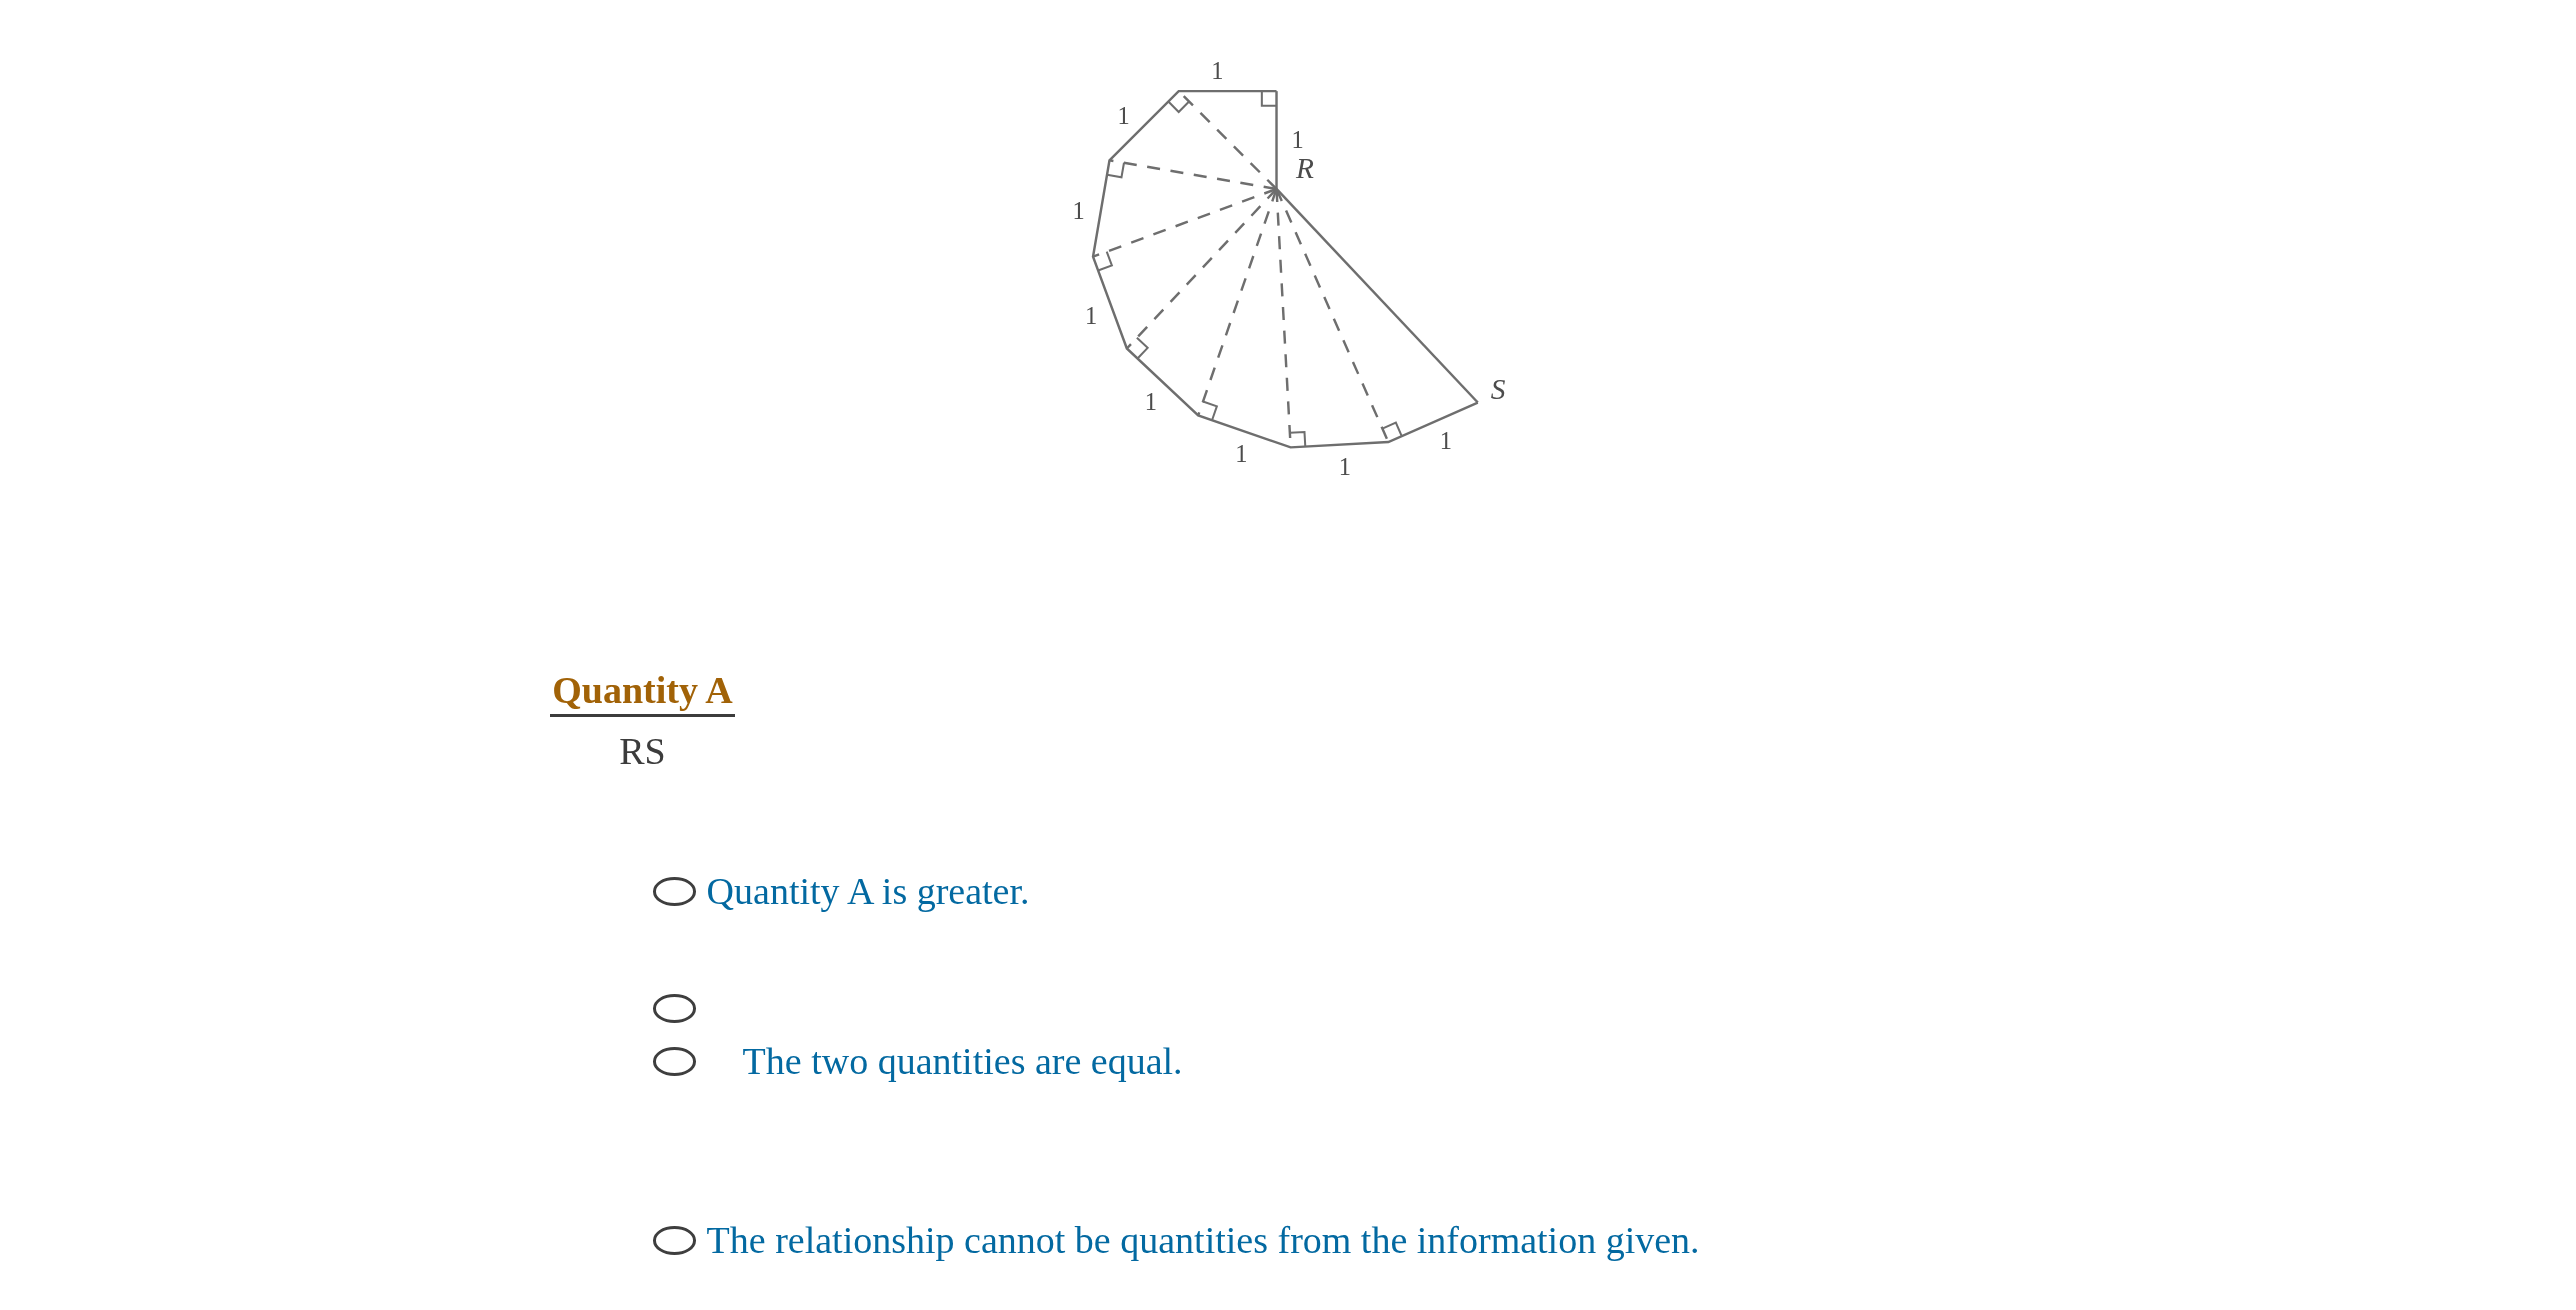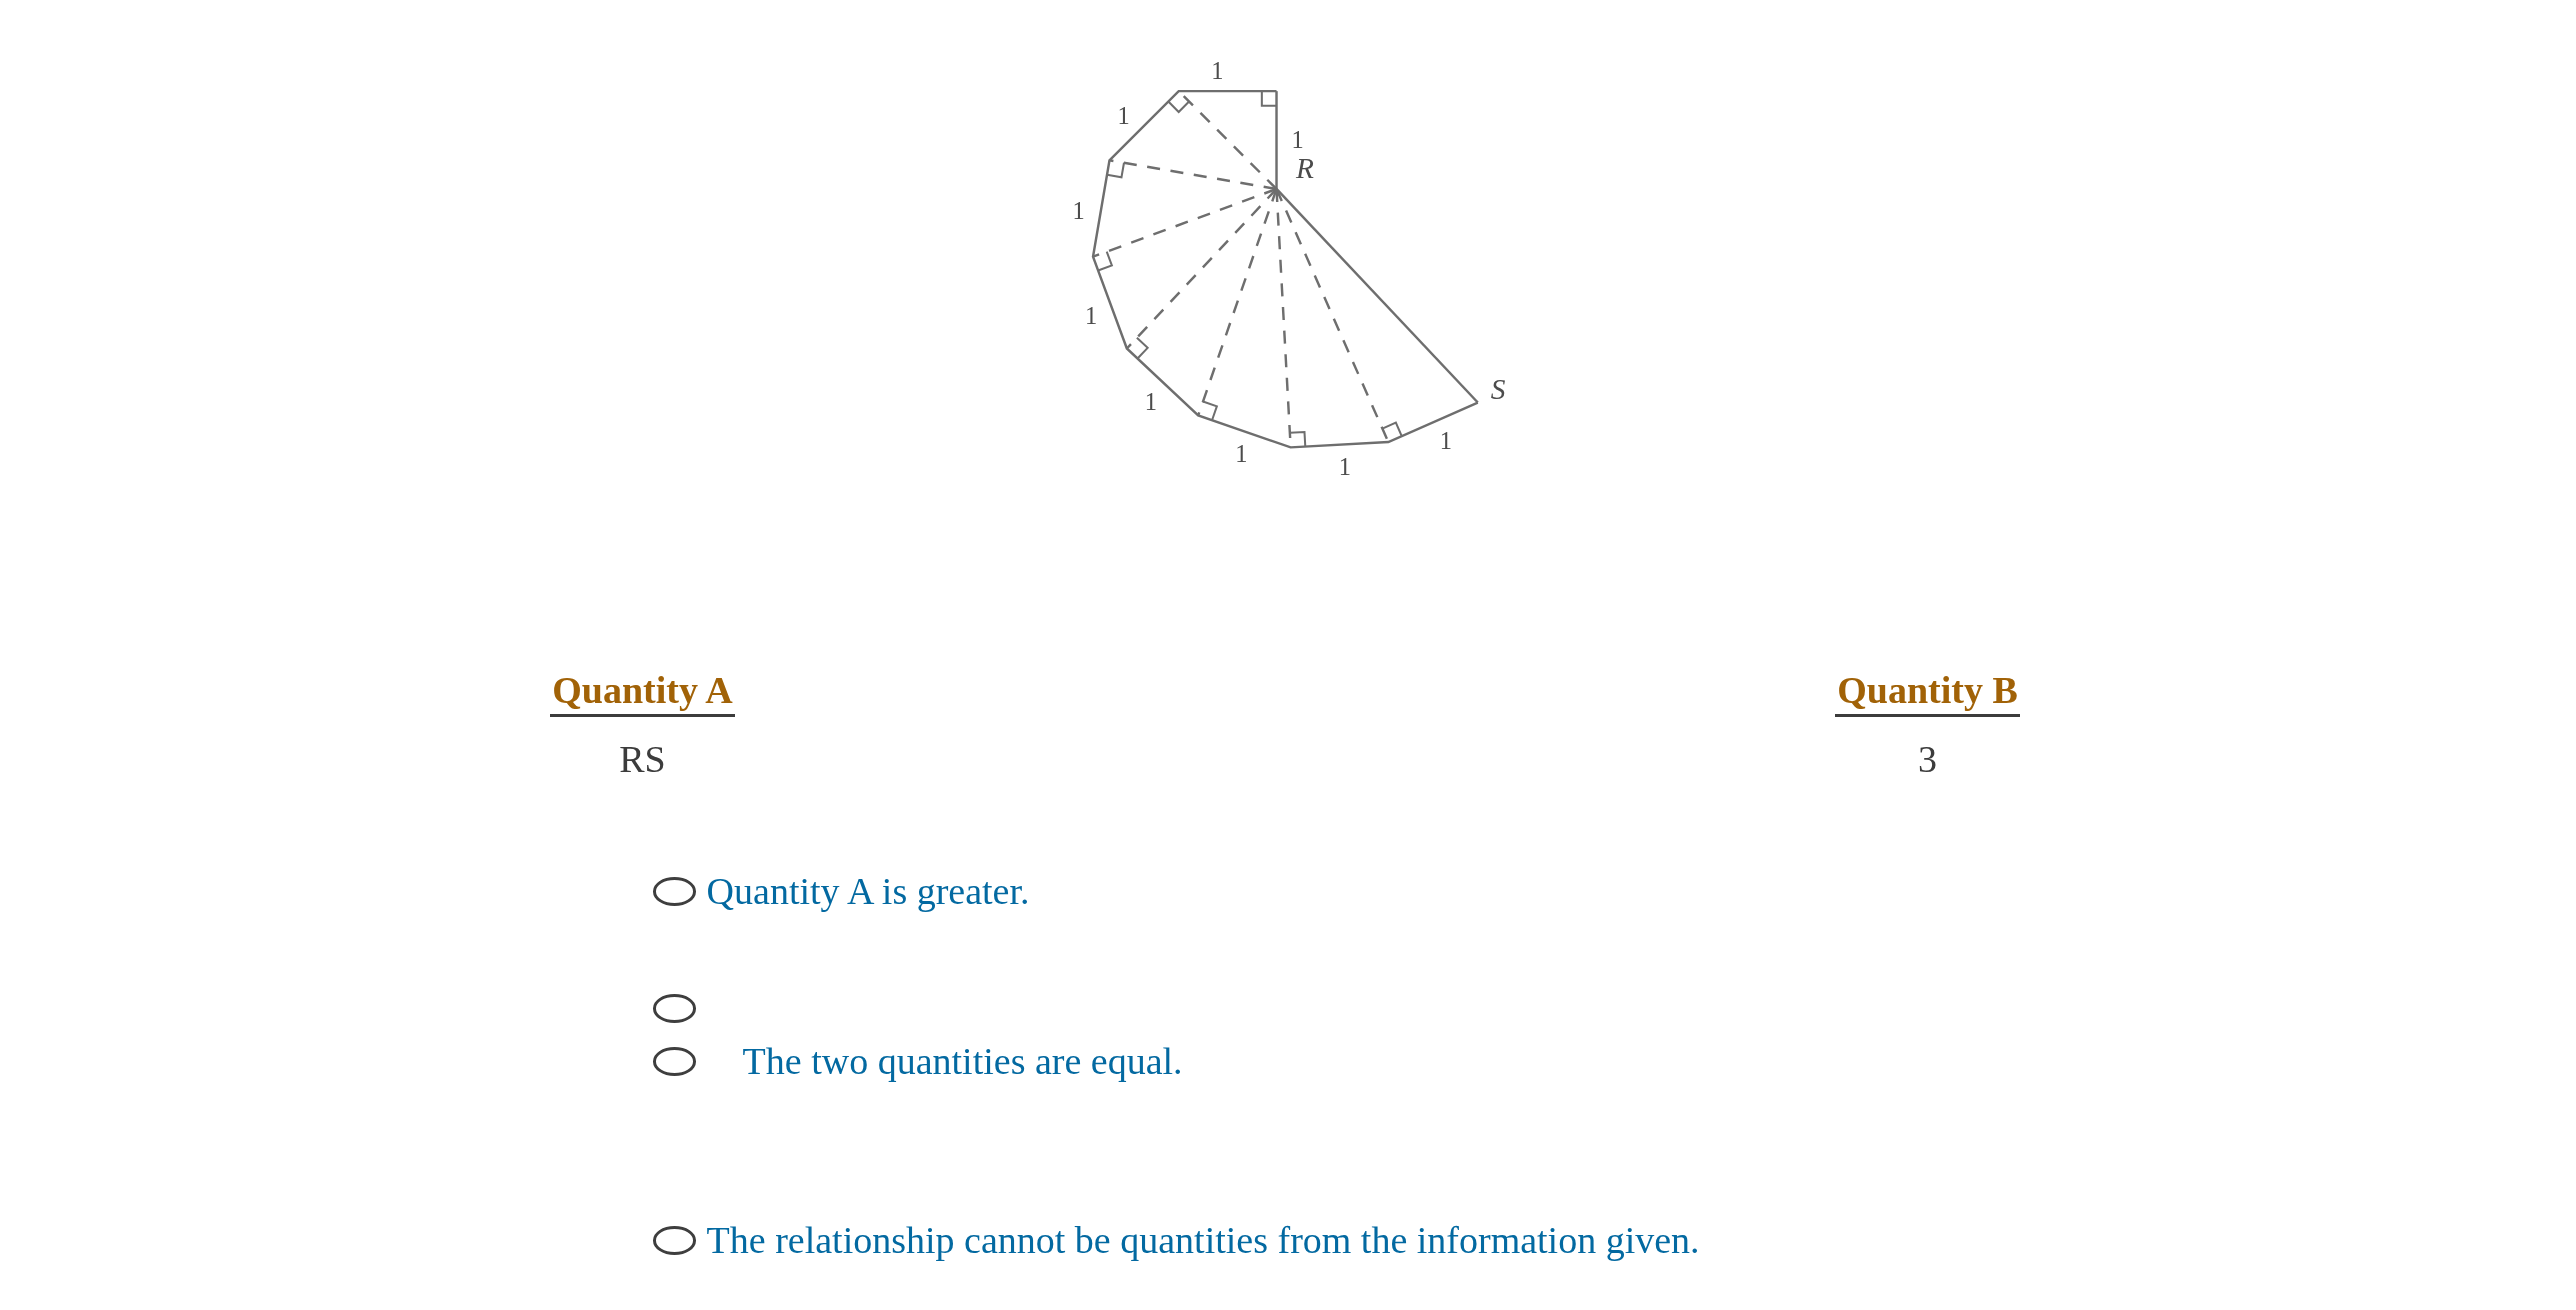--- a/index.html
+++ b/index.html
@@ -44,21 +44,21 @@
   .qheading {
     display: inline-block;
     font-size: 38px;
     font-weight: bold;
     line-height: 41px;
     color: #a16207;
     padding: 0 2.4px 3.3px 2.4px;
     border-bottom: 3.3px solid #3c3c3c;
   }
   .qvalue {
-    margin-top: 21px;
+    margin-top: 13px;
     font-size: 38px;
     line-height: 42px;
     color: #3c3c3c;
   }
   
   .option {
     position: absolute;
     left: 653px;
     height: 47px;
     display: flex;
@@ -124,24 +124,20 @@
         <text x="319" y="208" fill="#4c4c4c" font-size="36" text-anchor="start" font-style="italic">R</text>
         <text x="557.931046587129" y="479.96384909255164" fill="#4c4c4c" font-size="36" text-anchor="start" font-style="italic">S</text>
       </svg>
   </div>
 
   <div class="qcol qcol-a">
     <span class="qheading">Quantity A</span>
     <div class="qvalue">RS</div>
   </div>
 
-  <div class="qcol qcol-b">
-    <span class="qheading">Quantity B</span>
-    <div class="qvalue">3</div>
-  </div>
 
   <div class="option option-1" role="radio" aria-checked="false">
     <span class="radio-oval"></span>
     <span class="option-label">Quantity A is greater.</span>
   </div>
   <div class="option option-2" role="radio" aria-checked="false">
     <span class="radio-oval"></span>
   </div>
   <div class="option option-3" role="radio" aria-checked="false">
     <span class="radio-oval"></span>

